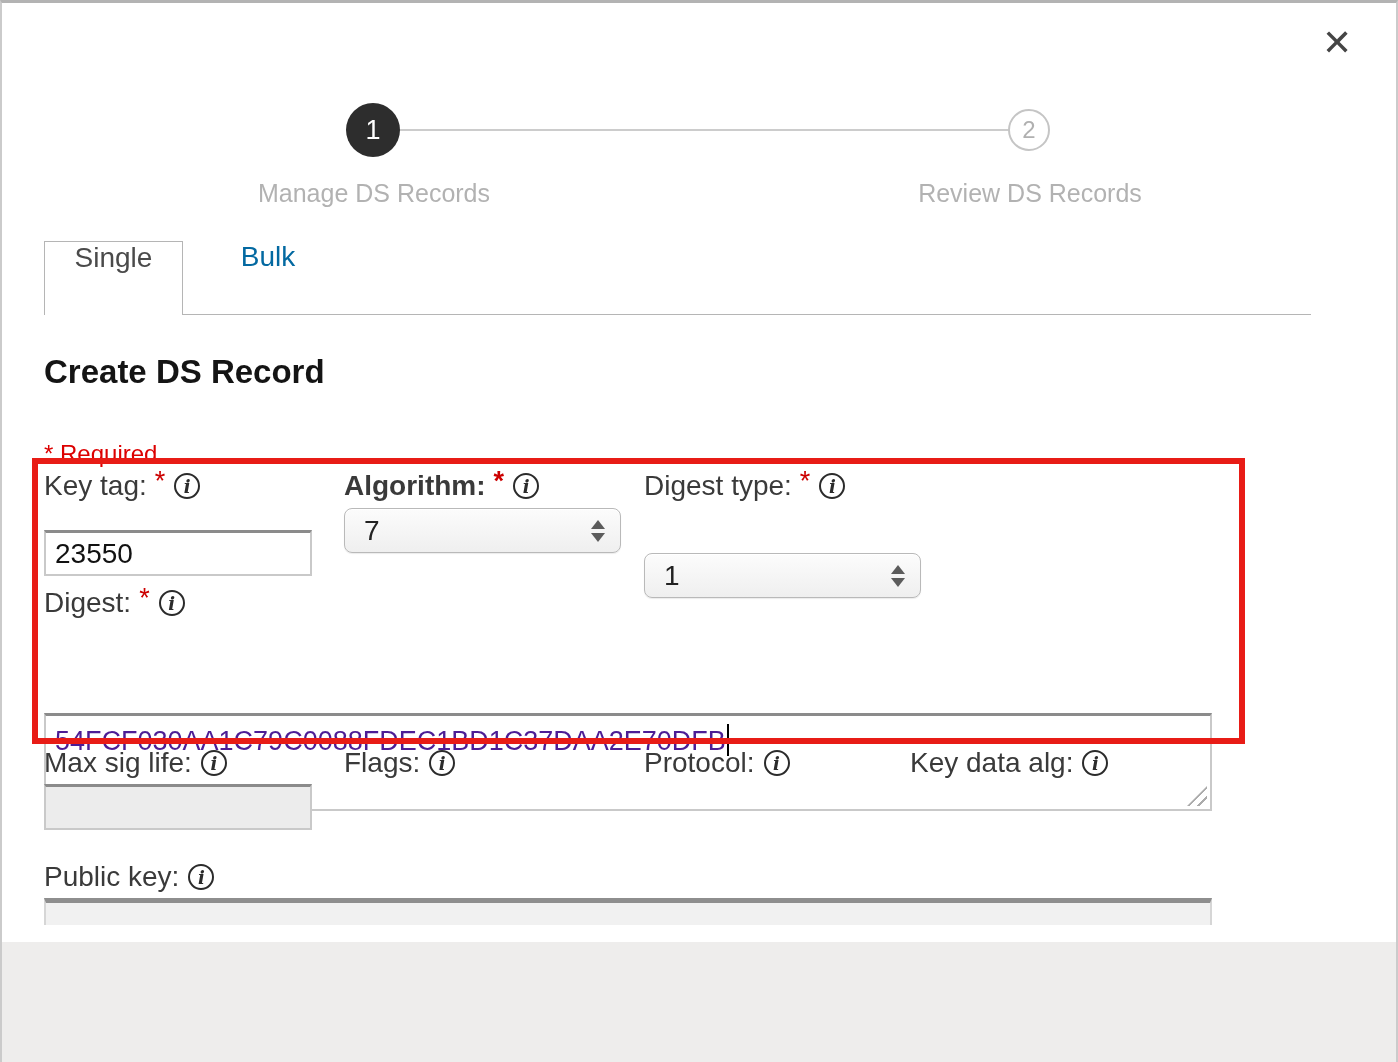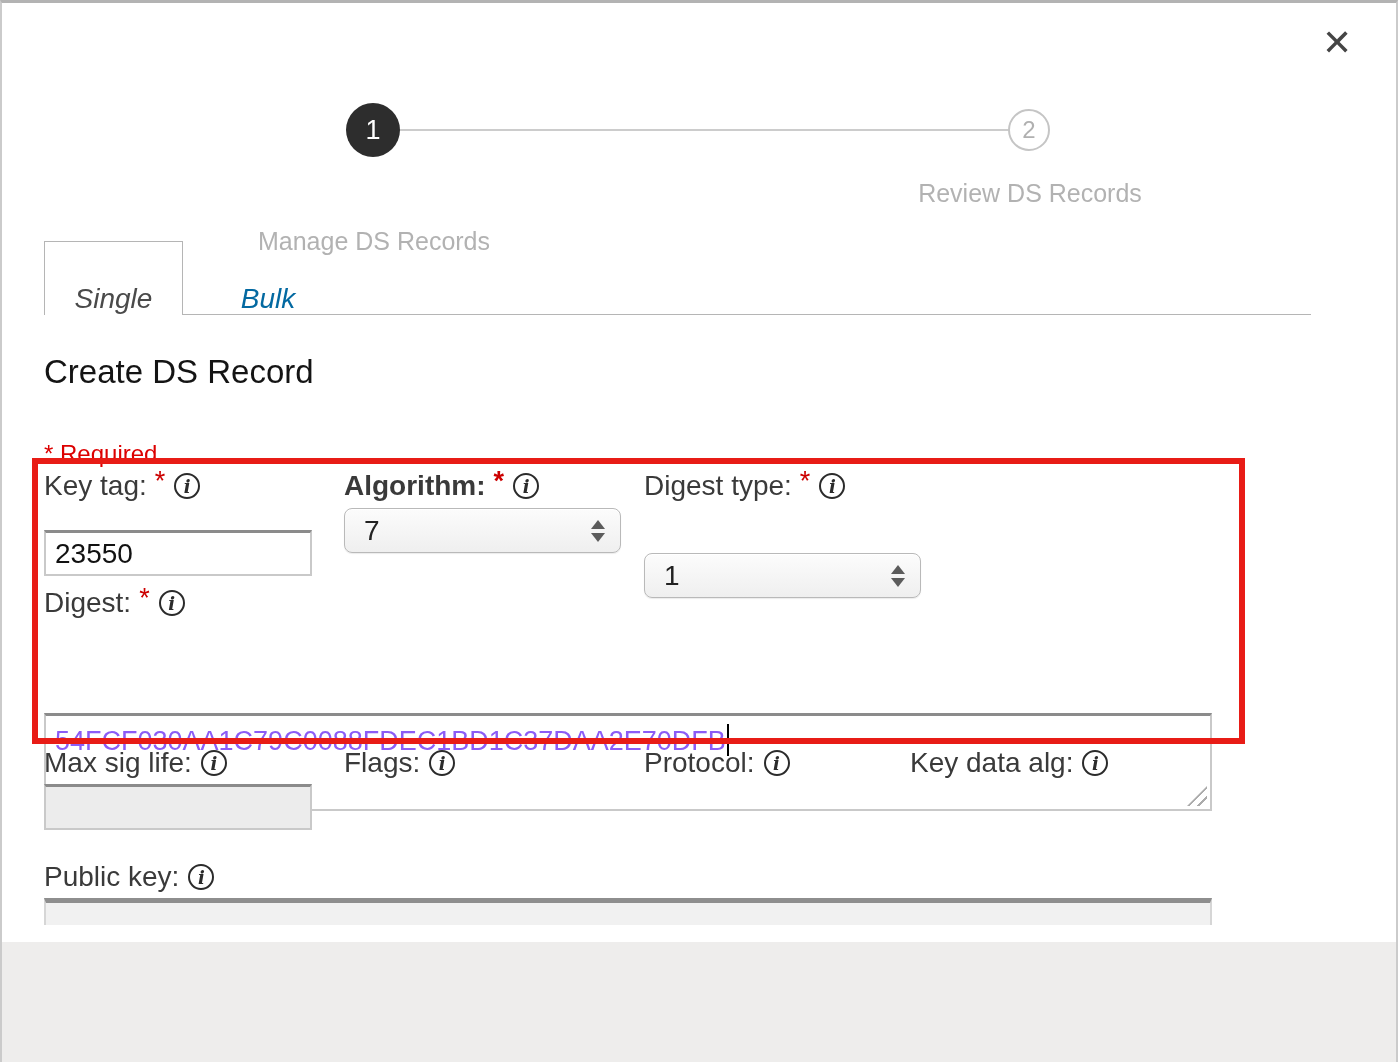--- a/index.html
+++ b/index.html
@@ -25,30 +25,30 @@
   .step-circle-inactive {
     left:1006px; top:106px; width:42px; height:42px; border-radius:50%;
     background:#fff; border:2px solid #c5c5c5; color:#b0b0b0; font-size:24px;
     display:flex; align-items:center; justify-content:center;
   }
   .step-label { top:176px; width:300px; text-align:center; font-size:25px; color:#b2b2b2; }
 
   
   .tab-line { left:42px; top:311px; width:1267px; height:1px; background:#b5b5b5; z-index:1; }
   .tab {
-    top:238px; height:74px; display:flex; align-items:flex-end; justify-content:center;
-    font-size:28px; cursor:pointer;font-style:italic;
+    top:238px; height:74px; display:flex; align-items:flex-start; justify-content:center;
+    font-size:28px; cursor:pointer;
   }
   .tab-active {
     left:42px; width:139px; background:#fff; border:1px solid #b5b5b5; border-bottom:none;
     color:#4a4a4a; z-index:2;
   }
   .tab-inactive { left:193px; width:146px; color:#0369a1; }
 
-  .page-title { left:42px; top:350px; font-size:33px; font-weight:normal; color:#141414; }
+  .page-title { left:42px; top:350px; font-size:33px; font-weight:bold; color:#141414; }
   .required-note { left:42px; top:437px; font-size:24px; color:#dc0000; }
 
   
   .annotation-box {
     left:30px; top:455px; width:1213px; height:286px;
     border:6px solid #e81c16; z-index:20; pointer-events:none;
   }
 
   
   .field-label { display:flex; align-items:center; font-size:28px; color:#3a3a3a; }
@@ -76,21 +76,21 @@
   }
   .select-value { font-size:28px; color:#222; }
   .select-box.placeholder .select-value { color:#9a9a9a; }
   .spin { position:absolute; right:15px; top:50%; transform:translateY(-50%); display:flex; flex-direction:column; gap:4px; }
   .spin .up { width:0; height:0; border-left:7px solid transparent; border-right:7px solid transparent; border-bottom:9px solid #5c5c5c; }
   .spin .dn { width:0; height:0; border-left:7px solid transparent; border-right:7px solid transparent; border-top:9px solid #5c5c5c; }
 
   
   .textarea-box {
     background:#fff; border:2px solid #c9c9c9; border-top:3px solid #8b8b8b;
-    padding:8px 9px; font-size:27px; color:#8b5cf6; position:relative;
+    padding:8px 9px; font-size:27px; color:#4c1d95; position:relative;
   }
   .caret { display:inline-block; width:2px; height:32px; background:#000; vertical-align:-6px; margin-left:1px; }
   .resize-handle {
     position:absolute; right:3px; bottom:3px; width:20px; height:20px;
     background:repeating-linear-gradient(135deg,#ababab 0 2px,transparent 2px 7px);
     clip-path:polygon(100% 0,100% 100%,0 100%); cursor:nwse-resize;
   }
 
   
   .pubkey-sliver {
@@ -113,21 +113,21 @@
 
   <div class="abs close-btn">✕</div>
 
   <div class="abs step-line"></div>
   <div class="abs step-circle-active">
     <span>1</span>
   </div>
   <div class="abs step-circle-inactive">
     <span>2</span>
   </div>
-  <div class="abs step-label" style="left:222px;margin-top:48px;">Manage DS Records</div>
+  <div class="abs step-label" style="left:222px;">Manage DS Records</div>
   <div class="abs step-label" style="left:878px;">Review DS Records</div>
 
   <div class="abs tab-line"></div>
   <div class="abs tab tab-active">
     <span>Single</span>
   </div>
   <div class="abs tab tab-inactive">
     <span>Bulk</span>
   </div>
 

